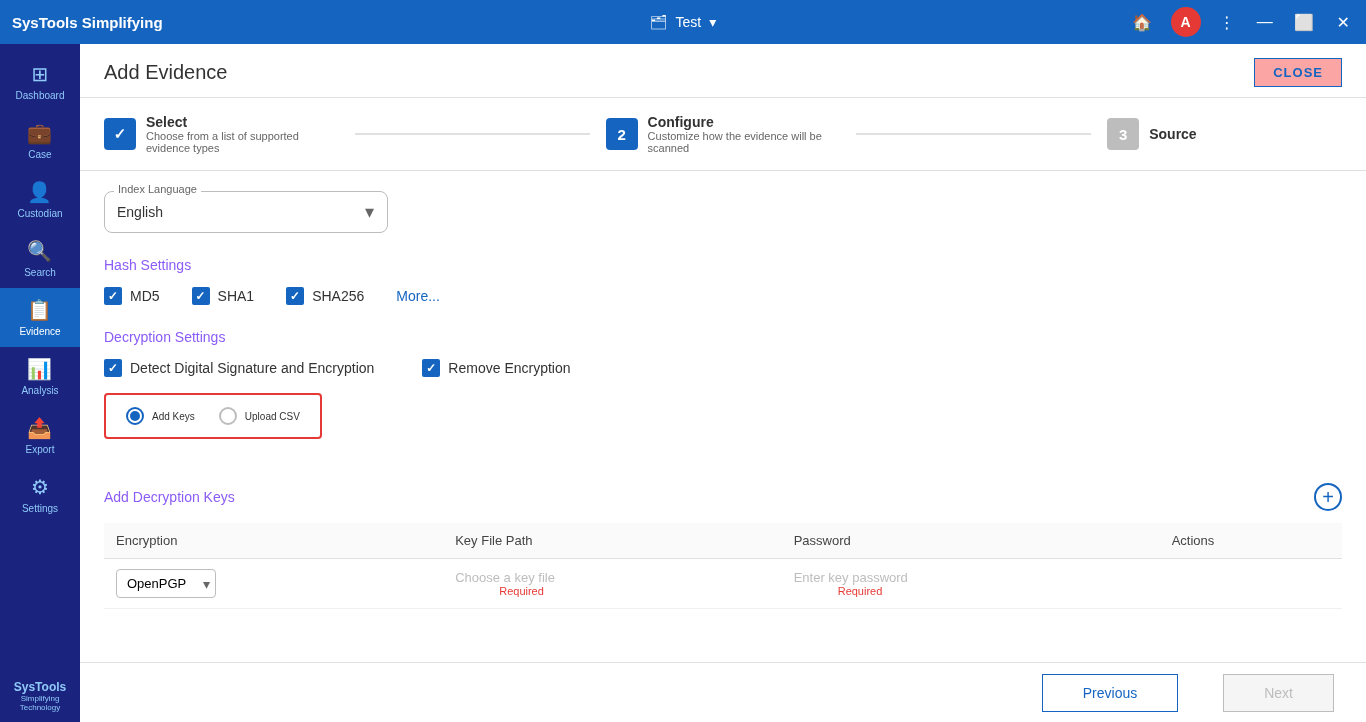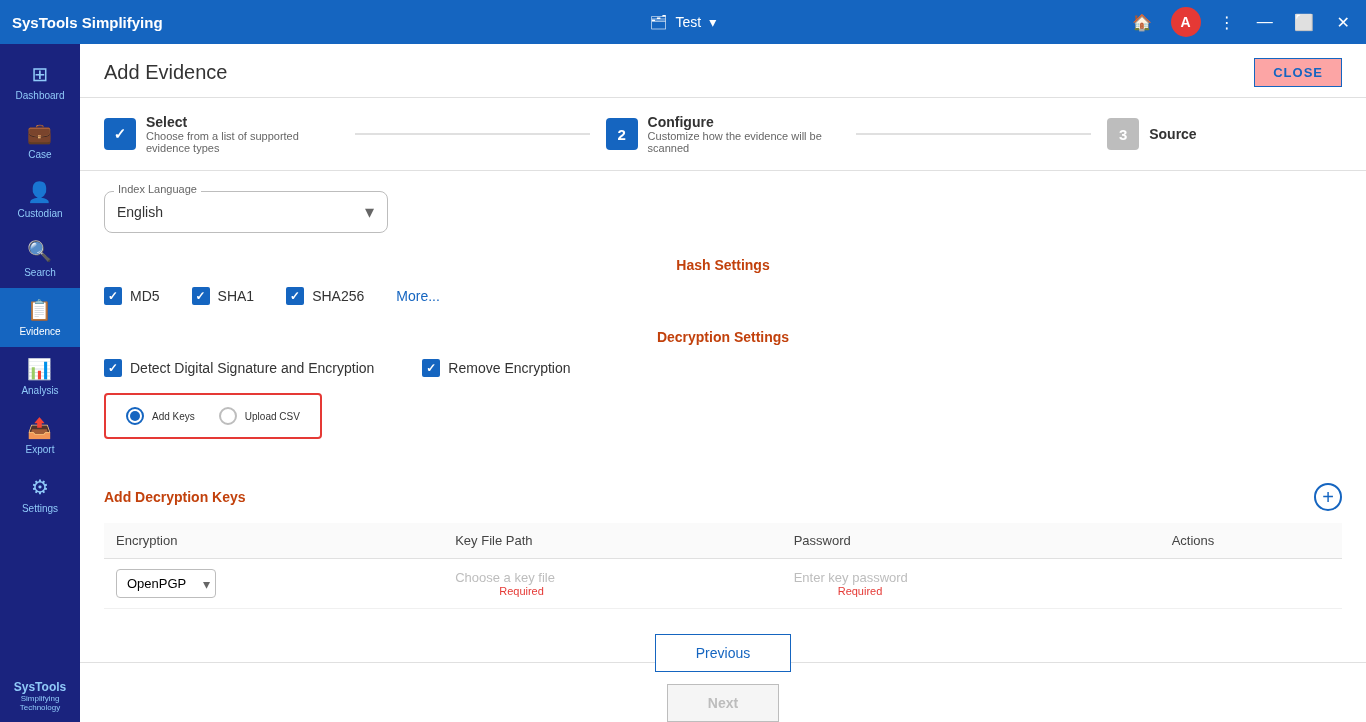--- a/index.html
+++ b/index.html
@@ -195,24 +195,23 @@
       top: 50%;
       transform: translateY(-50%);
       color: #666;
       pointer-events: none;
       font-size: 18px;
     }
 
     
     .section-title {
       font-size: 14px;
-      font-weight: 700;
-      color: #c2410c;
+      font-weight: 400;
+      color: #8b5cf6;
       margin-bottom: 14px;
-      text-align: center;
     }
 
     
     .checkbox-row {
       display: flex;
       align-items: center;
       gap: 32px;
       margin-bottom: 14px;
     }
     .checkbox-item {
@@ -332,42 +331,42 @@
     .placeholder-text { color: #bdbdbd; font-size: 13px; }
     .required-text { color: #e53935; font-size: 11px; margin-left: 44px; }
 
     
     .bottom-bar {
       height: 60px;
       border-top: 1px solid #e0e0e0;
       display: flex;
       align-items: center;
       justify-content: flex-end;
-      padding: 0 12px;
+      padding: 0 32px;
       gap: 12px;
       background: white;
-      flex-direction: column;
     }
     .btn-prev {
       border: 1px solid #1565c0;
       background: white;
       color: #1565c0;
       padding: 10px 40px;
       font-size: 14px;
       cursor: pointer;
       font-weight: 500;
     }
     .btn-next {
       border: 1px solid #bdbdbd;
       background: #f5f5f5;
       color: #bdbdbd;
       padding: 10px 40px;
       font-size: 14px;
       cursor: not-allowed;
-      font-weight: 700;
+      font-weight: 400;
+      margin-left: 33px;
     }
   </style>
 </head>
 <body>
 
 <div class="topbar">
   <span class="topbar-title">SysTools Simplifying</span>
   <div class="topbar-center">
     <span>🗂</span>
     <span>Test</span>

